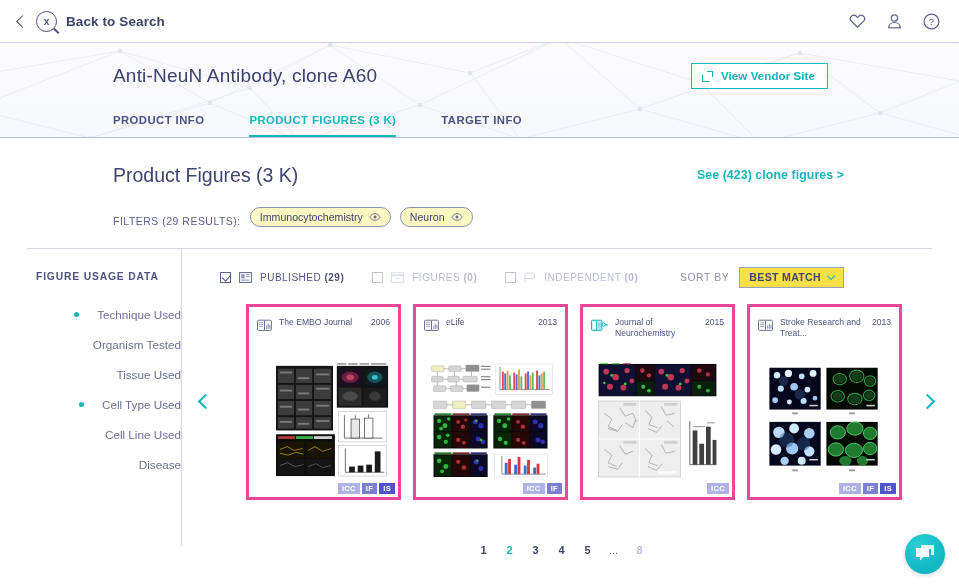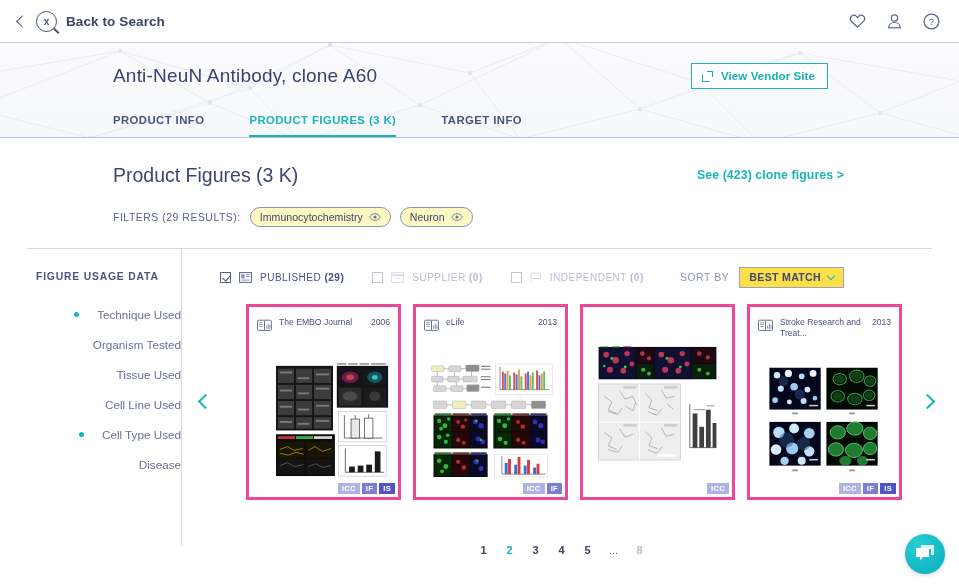--- a/index.html
+++ b/index.html
@@ -78,21 +78,21 @@
     height:3px; background:#17b6bb;
   }
 
   
   .results-head { position:relative; padding: 26px 0 0 113px; }
   .page-title { font-size:19.5px; color:#3e4570; font-weight:400; }
   .clone-link {
     position:absolute; right:115px; top:30px;
     font-size:12.3px; color:#17b6bb; font-weight:700; cursor:pointer; letter-spacing:.1px;
   }
-  .filters { display:flex; align-items:center; gap:9px; margin-top:20px; }
+  .filters { display:flex; align-items:flex-end; gap:9px; margin-top:20px; }
   .filters-label { font-size:10.4px; color:#5a6088; letter-spacing:.55px; font-weight:400; }
   .chip {
     border:1px solid #8d93b4; border-radius:12px; height:20px;
     display:flex; align-items:center; gap:6px; padding:0 9px;
     font-size:10.6px; color:#3f4670; cursor:pointer; background:#fef9c3;
   }
   .eye { width:12px; height:8px; position:relative; }
   .eye svg { display:block; }
 
   
@@ -294,27 +294,27 @@
         <span>Technique Used</span>
       </div>
       <div class="sb-item">
         <span class="sb-dot"></span>
         <span>Organism Tested</span>
       </div>
       <div class="sb-item">
         <span class="sb-dot"></span>
         <span>Tissue Used</span>
       </div>
+      <div class="sb-item on">
+        <span class="sb-dot"></span>
+        <span>Cell Type Used</span>
+      </div>
       <div class="sb-item">
         <span class="sb-dot"></span>
         <span>Cell Line Used</span>
-      </div>
-      <div class="sb-item on">
-        <span class="sb-dot"></span>
-        <span>Cell Type Used</span>
       </div>
       <div class="sb-item">
         <span class="sb-dot"></span>
         <span>Disease</span>
       </div>
     </div>
 
     <div class="main">
 
       <div class="toolbar">
@@ -333,21 +333,21 @@
         </div>
         <div class="cb-group dim">
           <span class="cbox"></span>
           <span class="mini-ico">
             <svg width="13" height="11" viewBox="0 0 13 11">
                 <rect x=".6" y="3.2" width="11.8" height="7.2" fill="none" stroke="#9aa0bd" stroke-width="1"></rect>
                 <rect x=".6" y=".8" width="11.8" height="2.4" fill="none" stroke="#9aa0bd" stroke-width="1"></rect>
                 <line x1="5" y1="6.4" x2="8" y2="6.4" stroke="#9aa0bd" stroke-width="1"></line>
               </svg>
           </span>
-          <span class="cb-label"><span>SUPPLIER</span> <b>(0)</b></span>
+          <span class="cb-label"><span>FIGURES</span> <b>(0)</b></span>
         </div>
         <div class="cb-group dim">
           <span class="cbox"></span>
           <span class="mini-ico">
             <svg width="12" height="11" viewBox="0 0 12 11">
                 <path d="M1 10.4V1.1h9.4v5.4H1" fill="none" stroke="#9aa0bd" stroke-width="1"></path>
               </svg>
           </span>
           <span class="cb-label"><span>INDEPENDENT</span> <b>(0)</b></span>
         </div>
@@ -684,20 +684,35 @@
                 </g>
               </svg>
             </div>
             <div class="badges">
               <span class="badge icc">ICC</span>
               <span class="badge if">IF</span>
             </div>
           </div>
 
           <div class="card">
+            <div class="card-head">
+              <span class="jicon">
+                <svg width="17" height="13" viewBox="0 0 17 13">
+                    <rect x=".5" y="1.2" width="10.4" height="10.2" rx="1" fill="#bfeff0" stroke="#19b5b8" stroke-width="1"></rect>
+                    <line x1="5.7" y1="1.8" x2="5.7" y2="10.8" stroke="#19b5b8" stroke-width="1"></line>
+                    <rect x="1.8" y="3.2" width="3" height="6.4" fill="#fff"></rect>
+                    <rect x="6.6" y="3.2" width="3.4" height="6.4" fill="#8ee0e2"></rect>
+                    <circle cx="12.6" cy="5.6" r="1.7" fill="none" stroke="#19b5b8" stroke-width="1"></circle>
+                    <line x1="14" y1="5.6" x2="16.5" y2="5.6" stroke="#19b5b8" stroke-width="1"></line>
+                    <line x1="16" y1="5.6" x2="16" y2="7.2" stroke="#19b5b8" stroke-width="1"></line>
+                  </svg>
+              </span>
+              <span class="jname">Journal of Neurochemistry</span>
+              <span class="jyear">2015</span>
+            </div>
             <div class="thumb">
               <svg viewBox="0 0 140 130" preserveAspectRatio="xMidYMid meet">
                 <g>
                   <rect x="8" y="6" width="124" height="34" fill="#0a0a18"></rect>
                   <rect x="9" y="7" width="38" height="32" fill="#0f1032"></rect>
                   <g opacity=".9">
                     <circle cx="16" cy="14" r="3" fill="#d23a5a"></circle>
                       <circle cx="26" cy="20" r="3.4" fill="#d23a5a"></circle>
                       <circle cx="38" cy="13" r="2.8" fill="#d23a5a"></circle>
                     <circle cx="20" cy="30" r="3.2" fill="#d23a5a"></circle>

